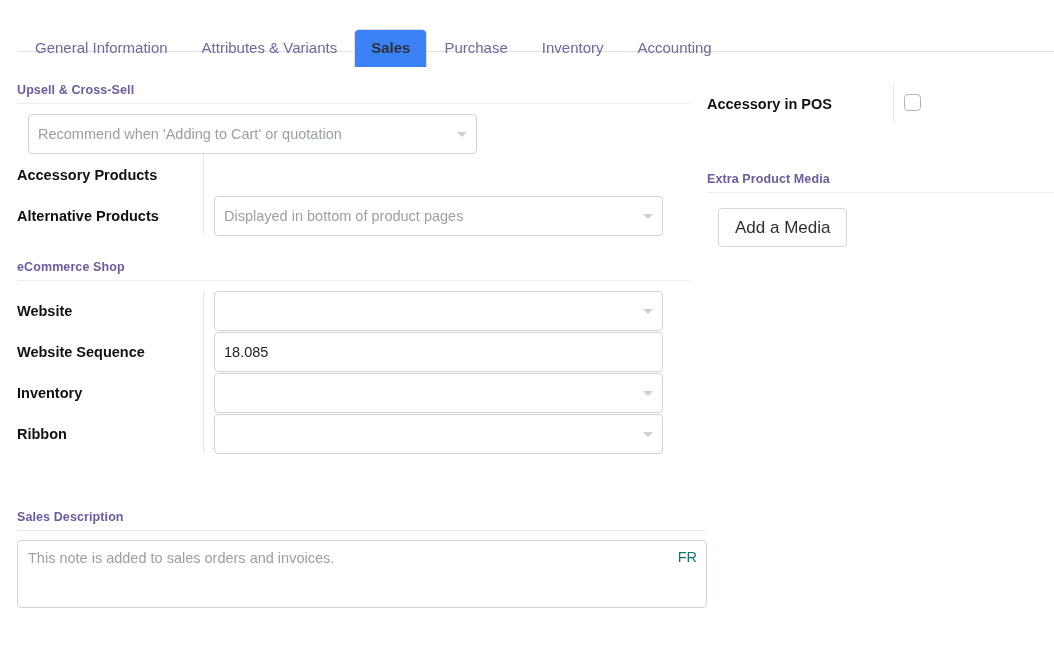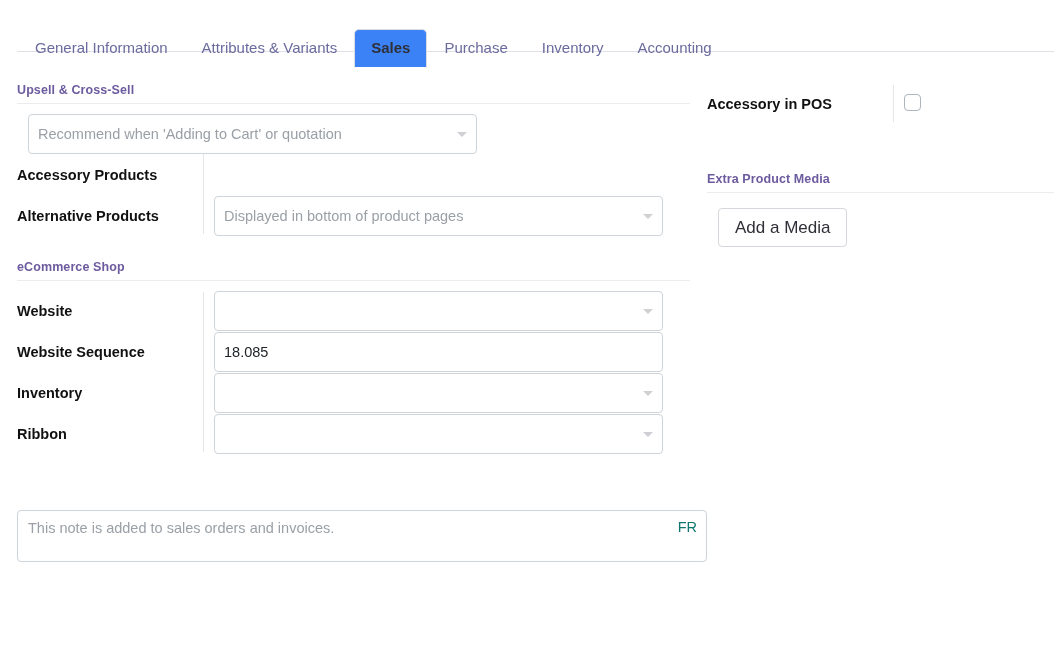--- a/index.html
+++ b/index.html
@@ -208,21 +208,21 @@
   .desc-block {
     padding-left: 17px;
     width: 707px;
     box-sizing: border-box;
   }
   .textarea {
     position: relative;
     border: 1px solid #ced4da;
     border-radius: 4px;
     background: #ffffff;
-    height: 52px;
+    height: 68px;
     box-sizing: border-box;
     padding: 8px 10px;
     cursor: text;
   }
   .textarea .placeholder {
     color: #9aa0a6;
     font-size: 14.5px;
     line-height: 19px;
   }
   .lang-badge {
@@ -359,19 +359,20 @@
         </div>
       </div>
 
     </div>
 
   </div>
 
   <div style="height:50px;"></div>
 
   <div class="desc-block">
+    <div class="group-title">Sales Description</div>
     <div class="textarea">
       <div class="placeholder">This note is added to sales orders and invoices.</div>
       <span class="lang-badge">FR</span>
     </div>
   </div>
 
 </div>
 
 </body></html>

